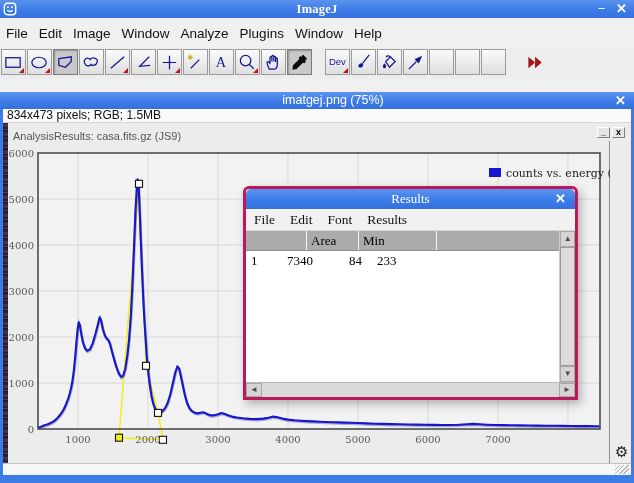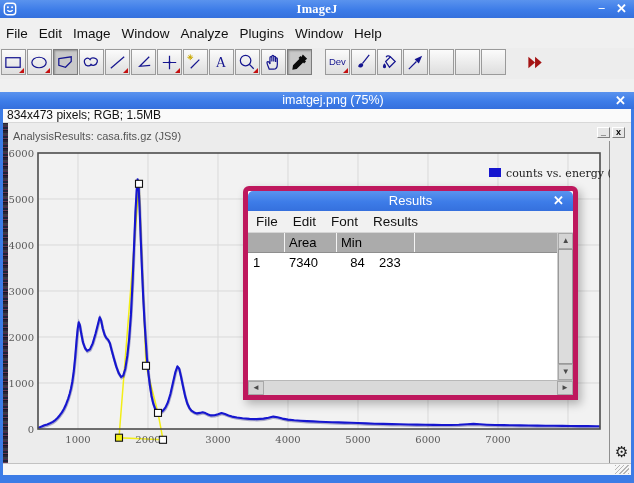--- a/index.html
+++ b/index.html
@@ -56,32 +56,32 @@
   .vline{position:absolute;left:606px;top:18px;width:1px;height:322px;background:#8f8f8f;}
   #chart-wrap{position:absolute;left:5px;top:18px;width:602px;height:322px;}
   .gear{position:absolute;left:612px;top:320px;font-size:15px;color:#1a1a1a;
         font-family:"DejaVu Sans",sans-serif;}
   .bottomstrip{position:absolute;left:0;top:340px;width:628px;height:12px;background:#f6f6f6;
                border-top:1px solid #c2c2c2;box-sizing:border-box;}
   .grip{position:absolute;left:612px;top:342px;width:14px;height:9px;
         background:repeating-linear-gradient(135deg,#b5b5b5 0 1px,transparent 1px 3px);}
   
   .results{position:absolute;left:243px;top:186px;width:335px;height:214px;background:#fff;
-           border:5px solid #be185d;box-sizing:border-box;border-radius:6px 6px 0 0;
-           box-shadow:3px 4px 10px rgba(0,0,0,.28);z-index:6;display:flex;flex-direction:column;}
+           border:3px solid #be185d;box-sizing:border-box;border-radius:6px 6px 0 0;
+           box-shadow:3px 4px 10px rgba(0,0,0,.28);z-index:6;display:flex;flex-direction:column;font-family:Liberation Serif, serif;}
   .res-title{height:20px;background:linear-gradient(180deg,#5a93ee,#3d7ce8 55%,#3570dd);
              border-radius:5px 5px 0 0;position:relative;color:#fff;flex:0 0 20px;}
   .res-title .wtitle{position:absolute;width:100%;text-align:center;top:2px;font-size:13px;}
   .res-title .close{position:absolute;right:9px;top:2px;font-weight:bold;font-size:13px;}
   .res-menu{flex:0 0 22px;background:#f1f1f1;display:flex;align-items:center;gap:15px;
             padding-left:8px;font-size:13.5px;color:#111;border-bottom:1px solid #d5d5d5;box-sizing:border-box;}
   .res-body{flex:1 1 auto;display:flex;min-height:0;}
   .res-main{width:317px;display:flex;flex-direction:column;background:#fff;}
   .res-hdr{display:flex;height:20px;flex:0 0 20px;background:#ababab;color:#000;font-size:13px;
-           border-bottom:1px solid #8e8e8e;box-sizing:border-box;}
+           border-bottom:1px solid #8e8e8e;box-sizing:border-box;padding-left:24px;}
   .res-hdr .cell{border-left:1px solid #f4f4f4;box-sizing:border-box;padding:2px 0 0 4px;overflow:hidden;}
   .res-hdr .cell:first-child{border-left:none;}
   .res-row{display:flex;height:19px;flex:0 0 19px;font-size:13px;color:#000;}
   .res-row .cell{box-sizing:border-box;padding:2px 0 0 5px;overflow:hidden;}
   .res-vscroll{width:16px;background:#ebebeb;border-left:1px solid #ccc;box-sizing:border-box;
                display:flex;flex-direction:column;}
   .sbtn{flex:0 0 16px;background:#d4d4d4;border:1px solid #a8a8a8;box-sizing:border-box;
         font-size:8px;line-height:13px;text-align:center;color:#4a4a4a;}
   .sthumb{flex:1 1 auto;background:#dcdcdc;border:1px solid #9a9a9a;box-sizing:border-box;}
   .res-hscroll{flex:0 0 15px;background:#e0e0e0;border-top:1px solid #b8b8b8;box-sizing:border-box;

